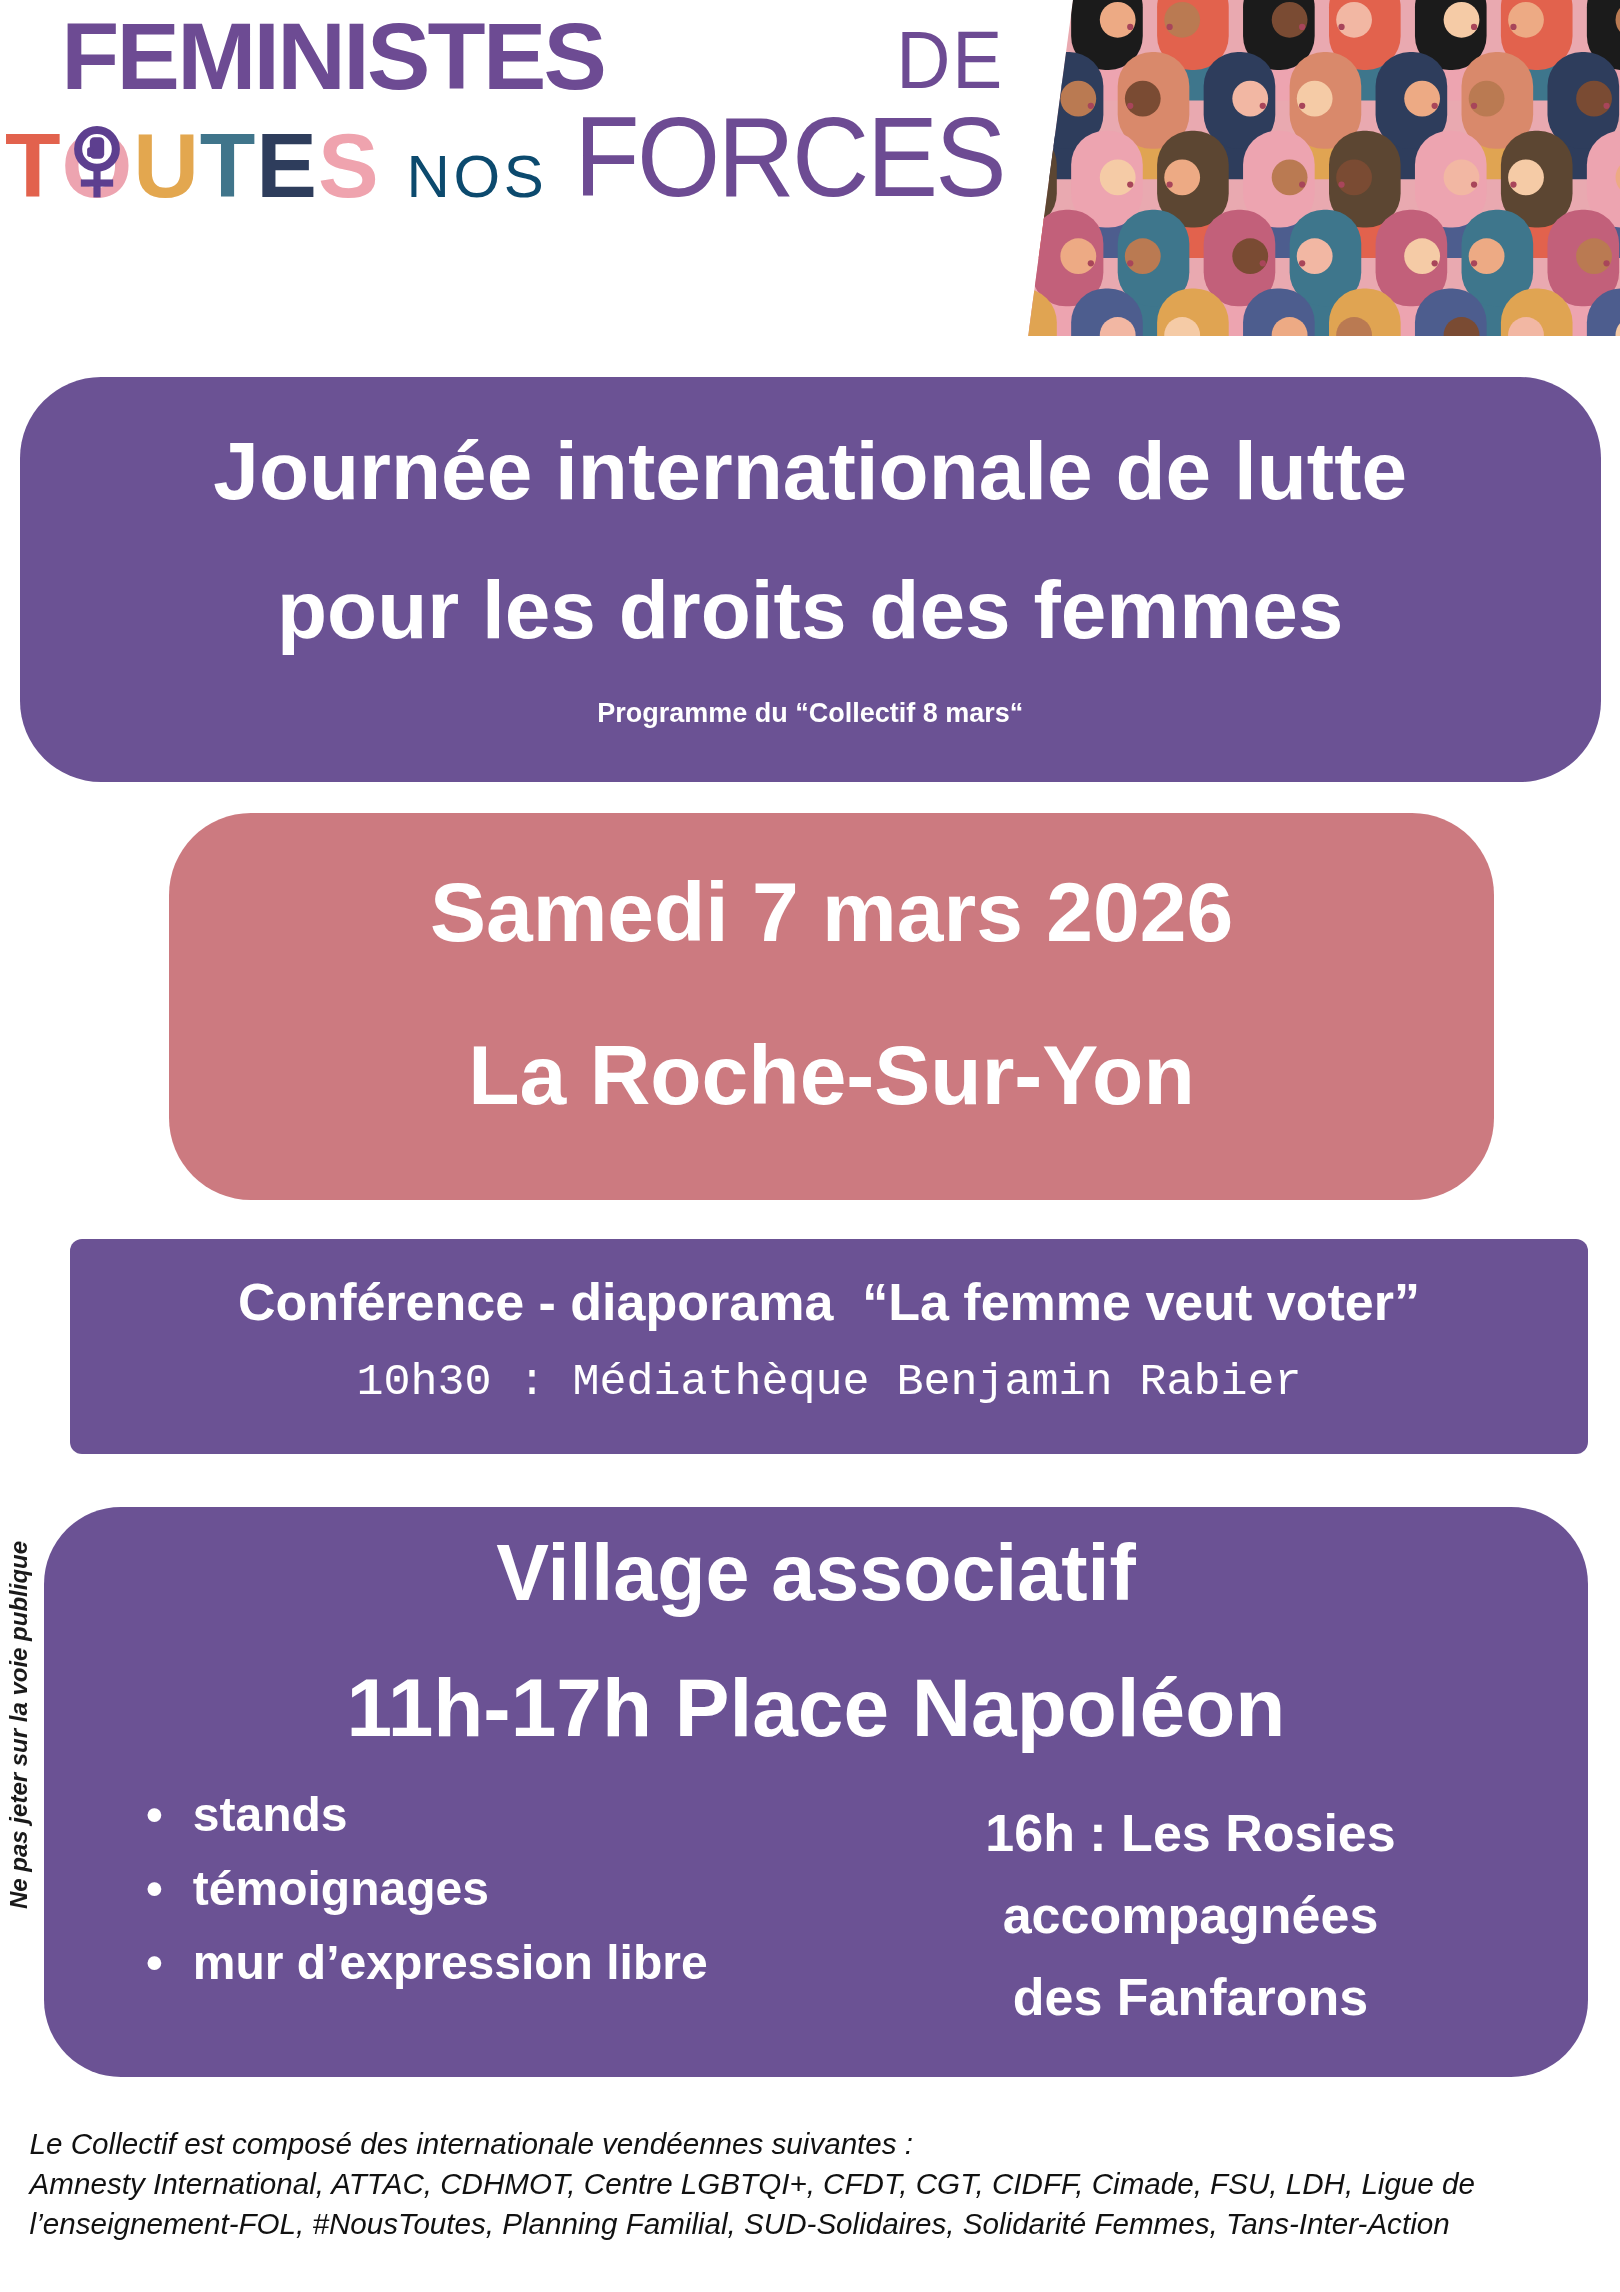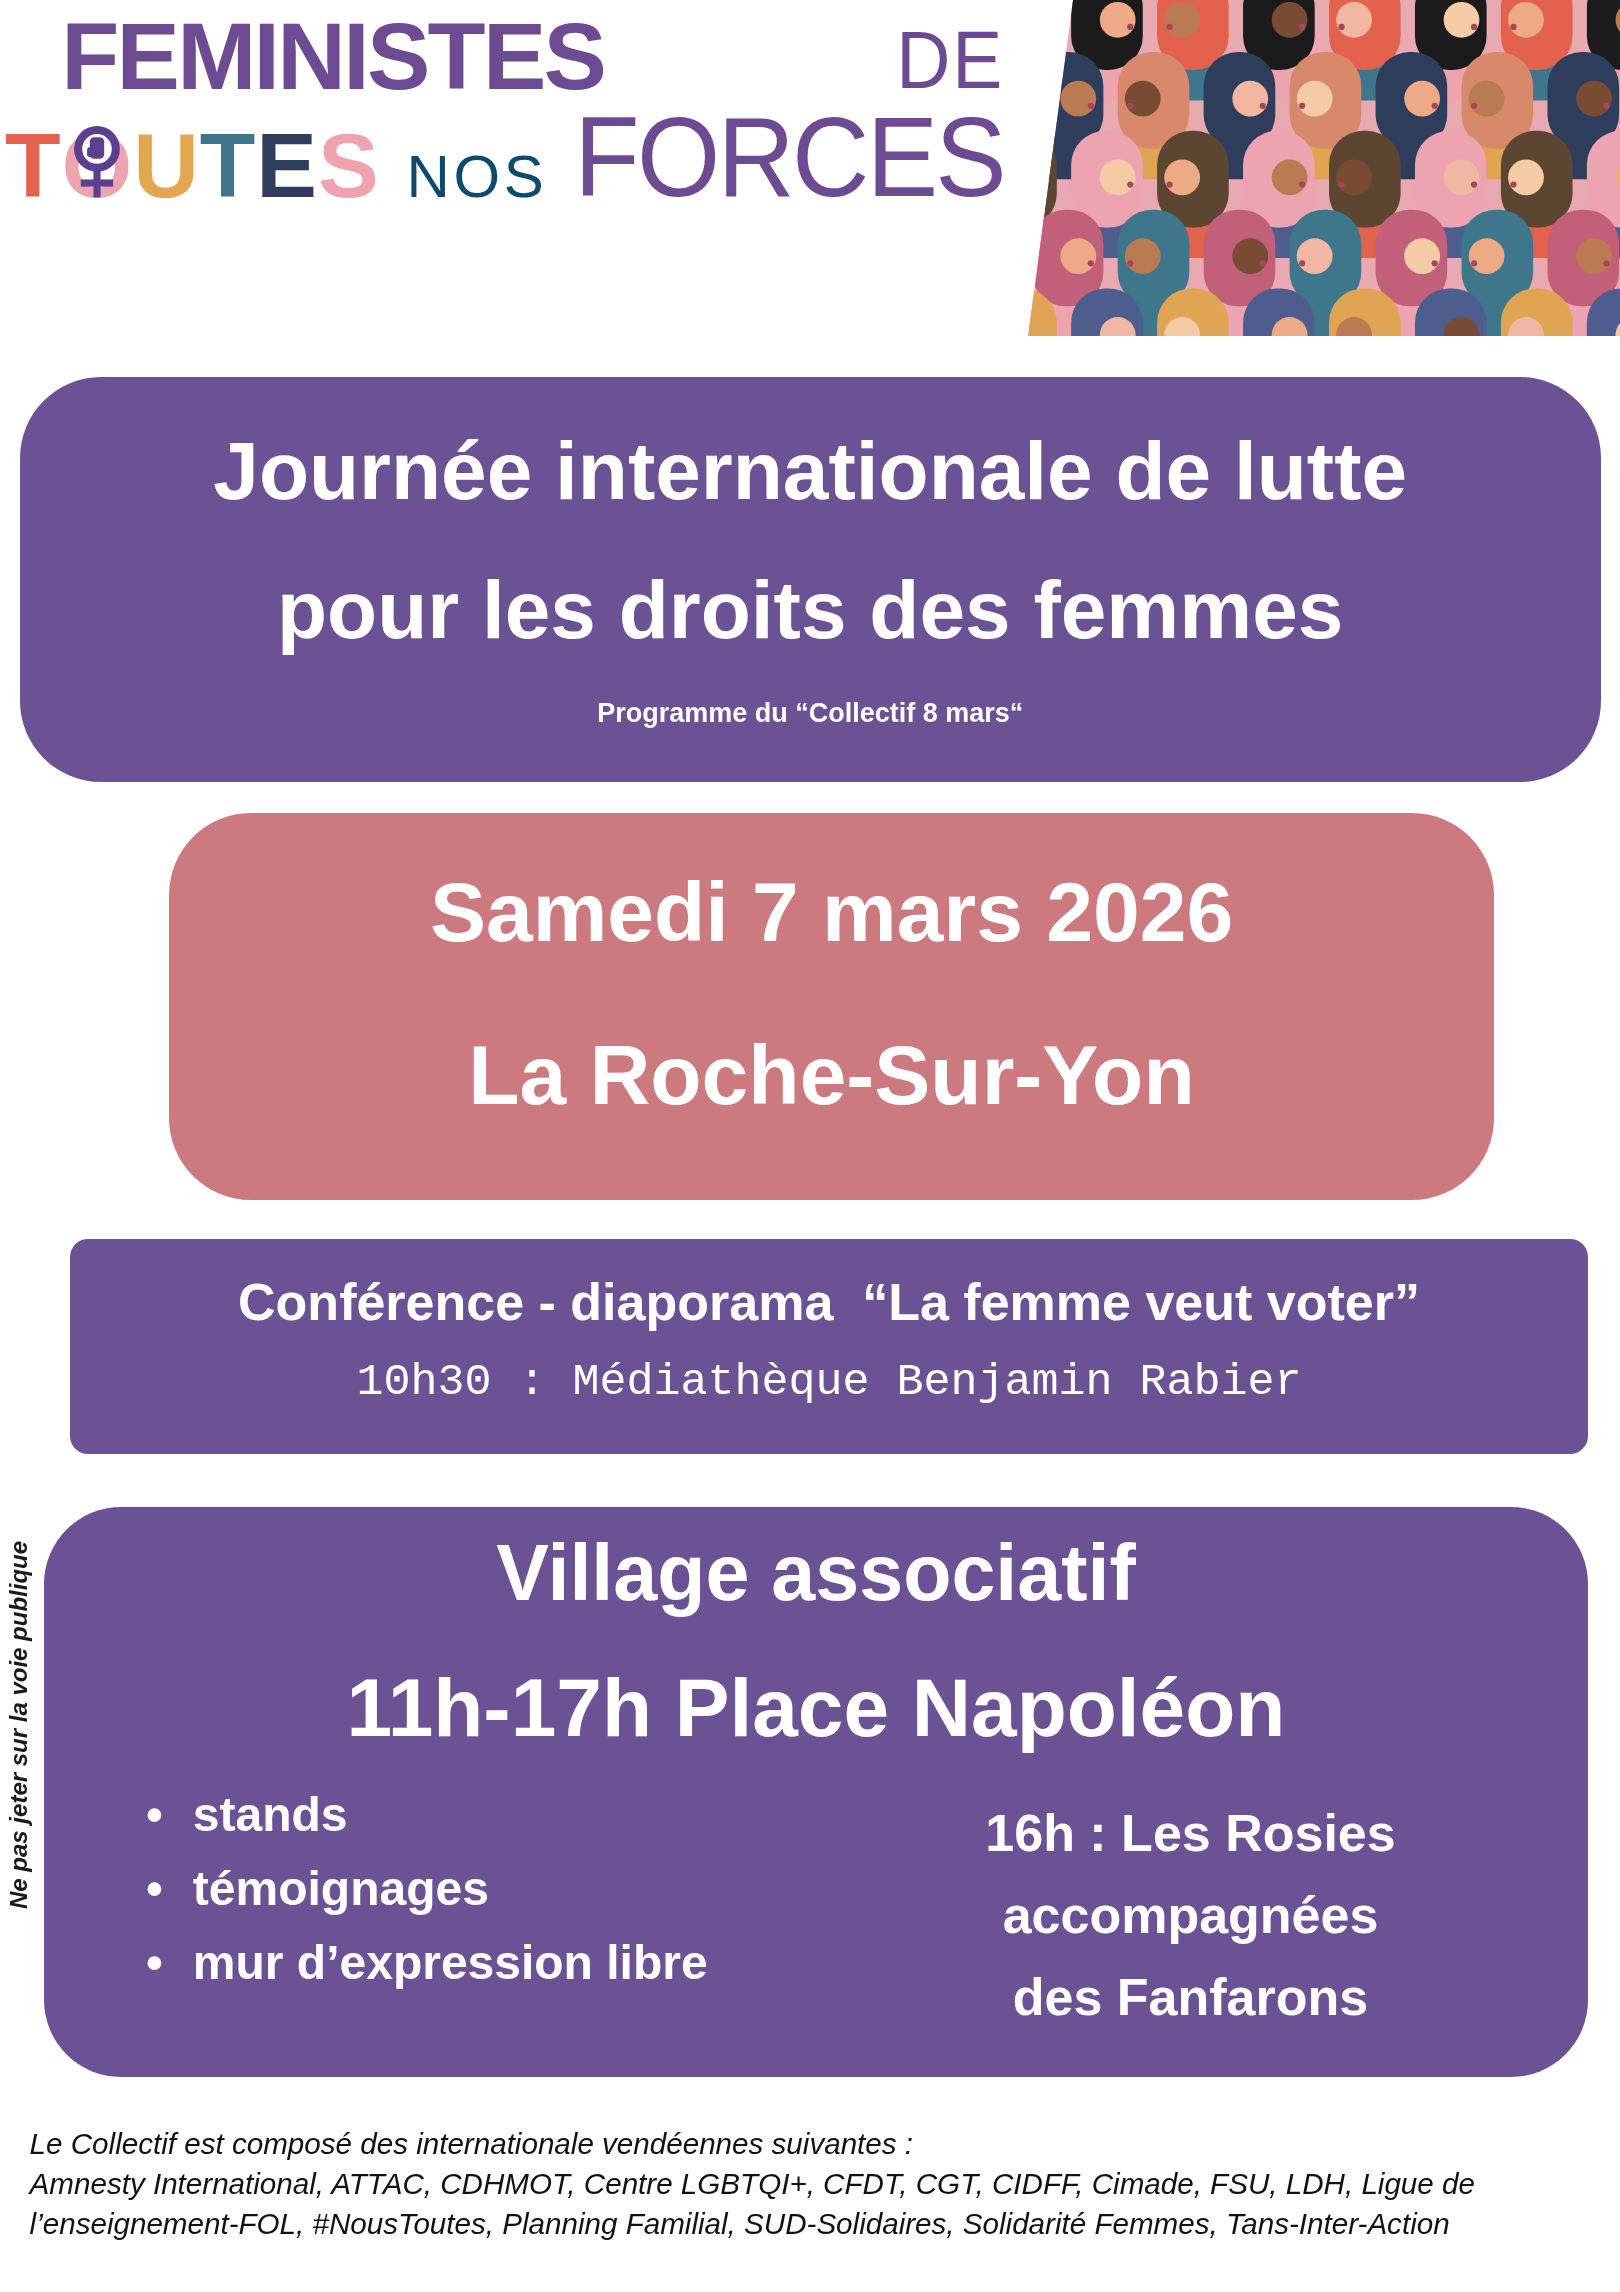--- a/index.html
+++ b/index.html
@@ -33,21 +33,21 @@
   }
   .title-big{font-size:82px;font-weight:700;line-height:1;}
   .title-sub{font-size:27px;font-weight:700;margin-top:-10.7px;}
   .date-box{
     left:141px;top:813px;width:1325px;height:387px;border-radius:82px;background:#cc7a80;
     display:flex;flex-direction:column;justify-content:center;align-items:center;row-gap:79px;
     padding-bottom:27px;box-sizing:border-box;margin-left:28px;
   }
   .date-line{font-size:84px;font-weight:700;line-height:1;}
   .conf-box{
-    left:70px;top:1239px;width:1518px;height:215px;border-radius:18px;background:#6b5294;
+    left:70px;top:1239px;width:1518px;height:215px;border-radius:12px;background:#6b5294;
     display:flex;flex-direction:column;justify-content:center;align-items:center;row-gap:25px;
     padding-bottom:12.5px;box-sizing:border-box;
   }
   .conf-title{font-size:52px;font-weight:700;white-space:pre;}
   .conf-loc{font-size:45px;font-weight:400;font-family:Liberation Mono, monospace;}
   .village-box{
     left:44px;top:1507px;width:1544px;height:570px;border-radius:77px;background:#6b5294;
     text-align:center;
   }
   .village-title{position:absolute;left:0;width:100%;top:19.7px;font-size:79px;font-weight:700;}

